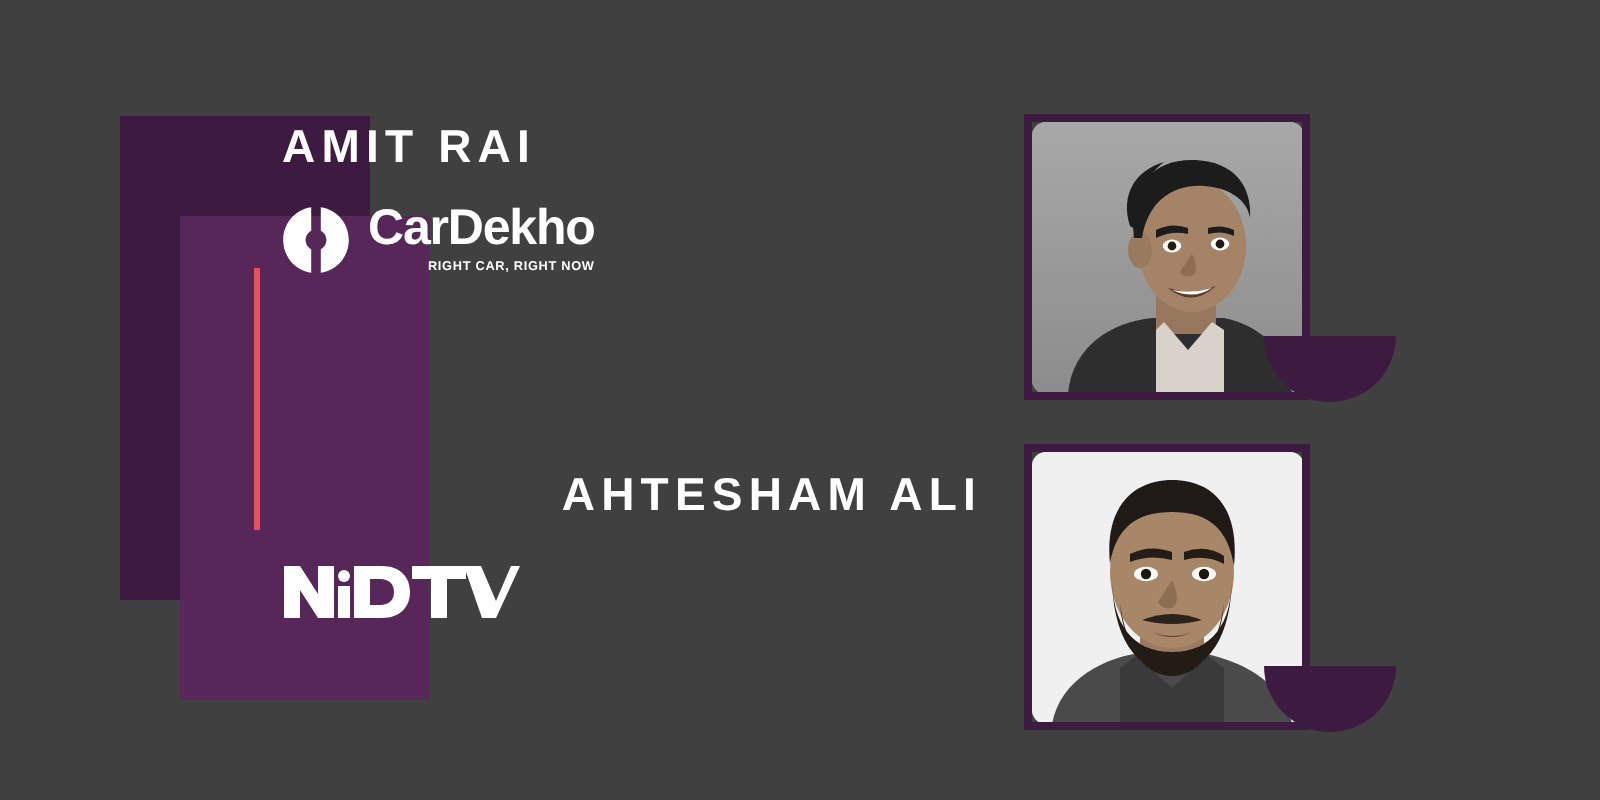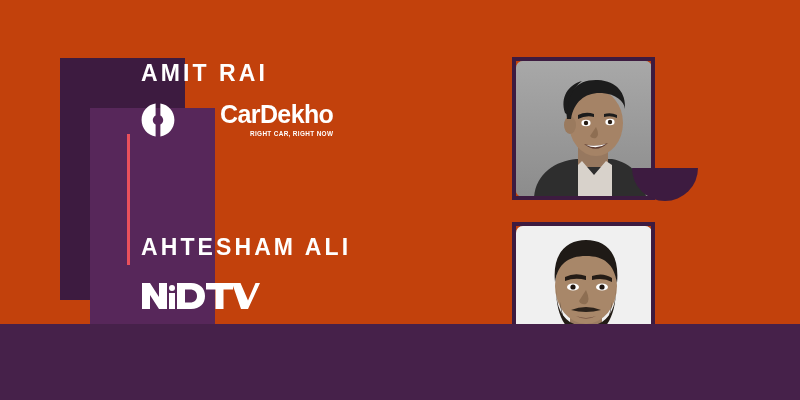--- a/index.html
+++ b/index.html
@@ -10,22 +10,22 @@
   body {
     width: 800px;
     height: 400px;
     overflow: hidden;
     font-family: "Liberation Sans", sans-serif;
     background: #46214A;
   }
   .stage {
     position: relative;
     width: 800px;
-    height: 324px;
-    background: #c2410c;
+    height: 400px;
+    background: #404040;
     overflow: hidden;
   }
 
   
   .block-dark {
     position: absolute;
     left: 60px;
     top: 58px;
     width: 125px;
     height: 242px;
@@ -55,21 +55,21 @@
     top: 0;
     width: 800px;
     height: 400px;
   }
   .person {
     position: absolute;
     left: 141px;
     width: 350px;
   }
   .person-1 { top: 58px; }
-  .person-2 { top: 232px; }
+  .person-2 { top: 232px; text-align: right; }
 
   .person-name {
     color: #FFFFFF;
     font-size: 23px;
     font-weight: bold;
     letter-spacing: 3.1px;
     line-height: 30px;
     margin: 0;
     white-space: nowrap;
   }
@@ -108,21 +108,20 @@
     position: relative;
     top: -1px;
   }
   .cardekho-word {
     color: #FFFFFF;
     font-size: 25px;
     font-weight: bold;
     letter-spacing: -0.6px;
     line-height: 27px;
     white-space: nowrap;
-    margin-left: 36px;
   }
   .cardekho-tag {
     color: #FFFFFF;
     font-size: 6.4px;
     font-weight: bold;
     letter-spacing: 0.35px;
     line-height: 10px;
     margin-top: 1px;
     text-align: right;
     white-space: nowrap;

